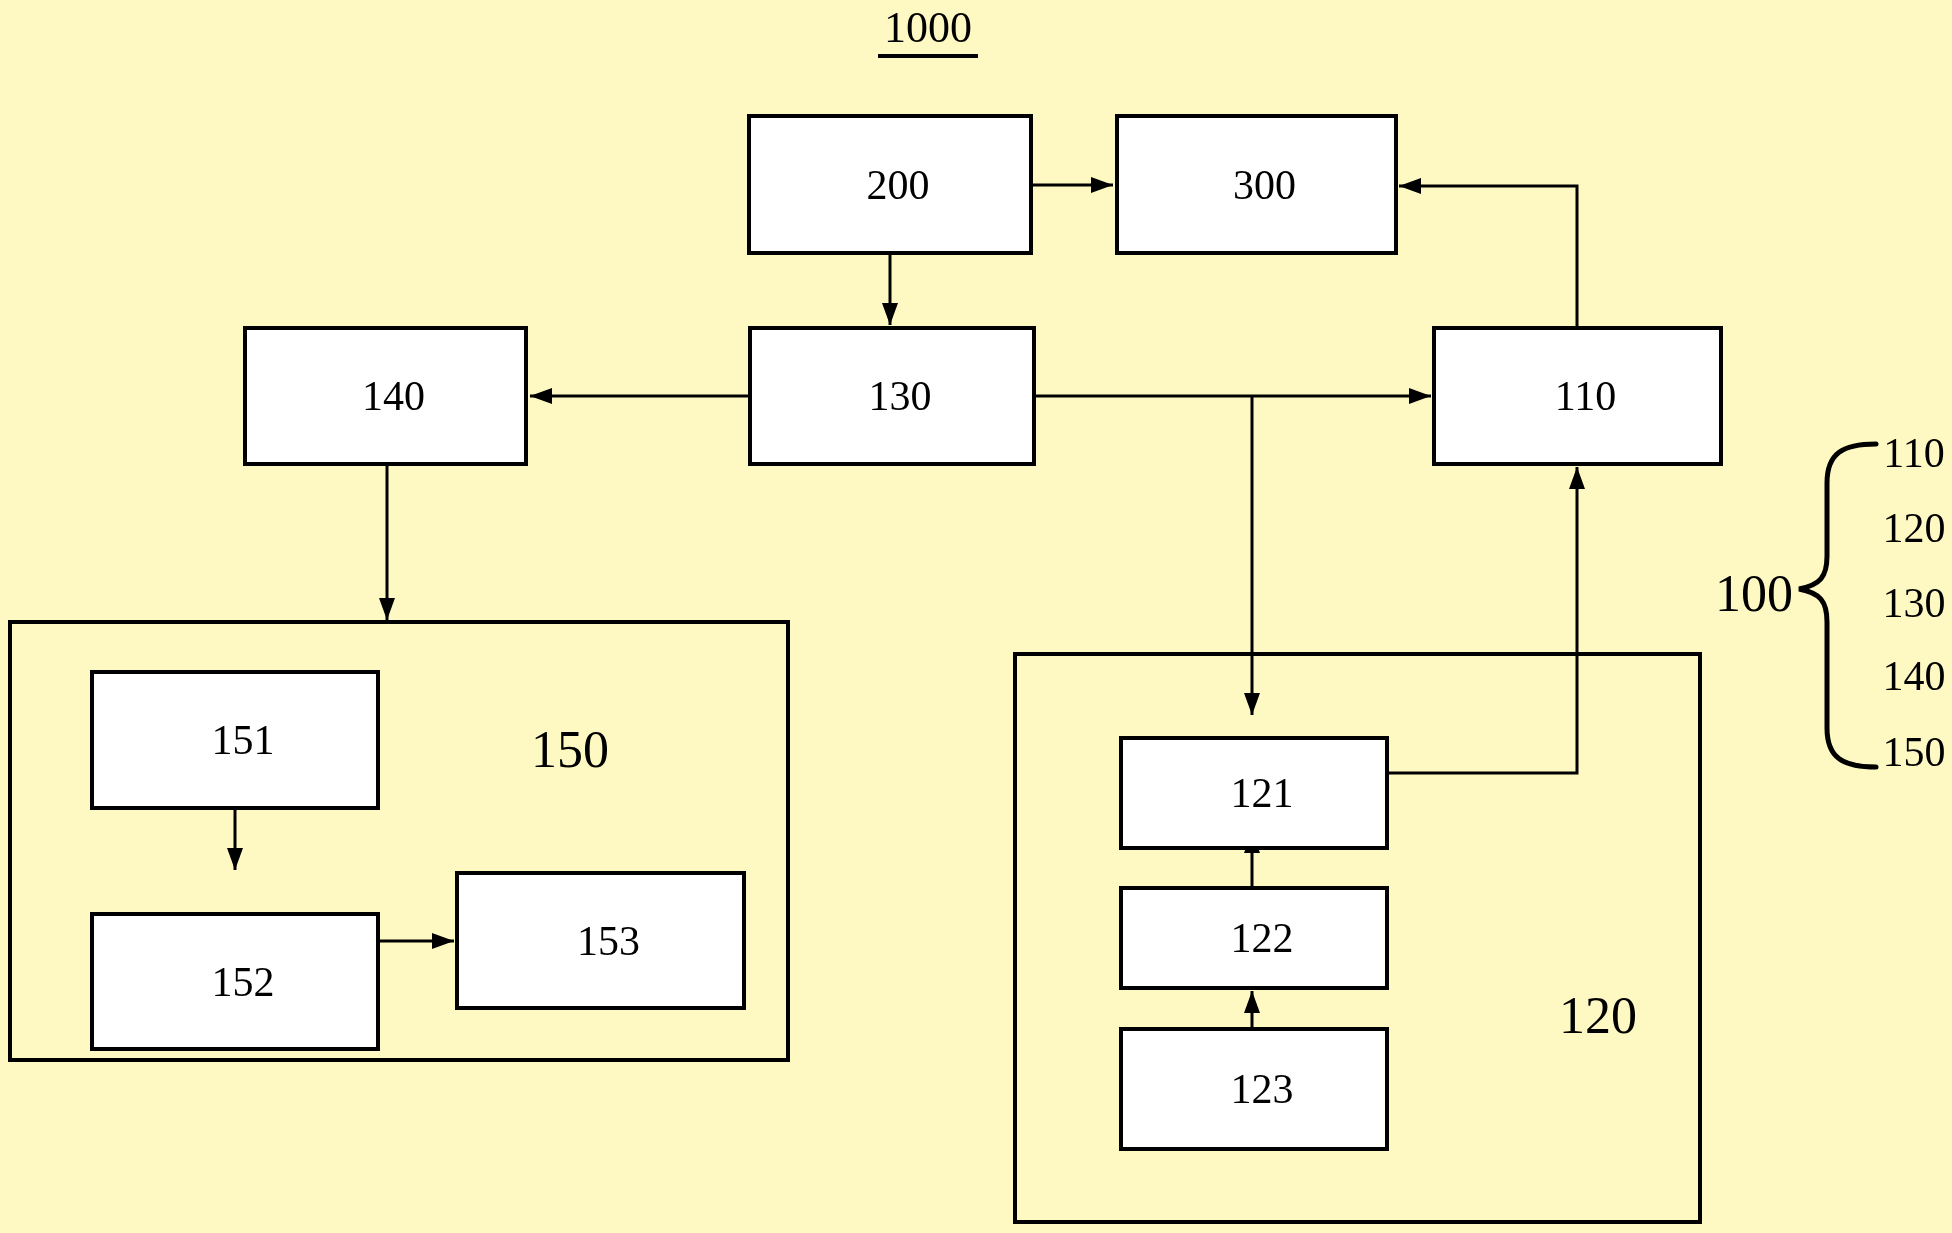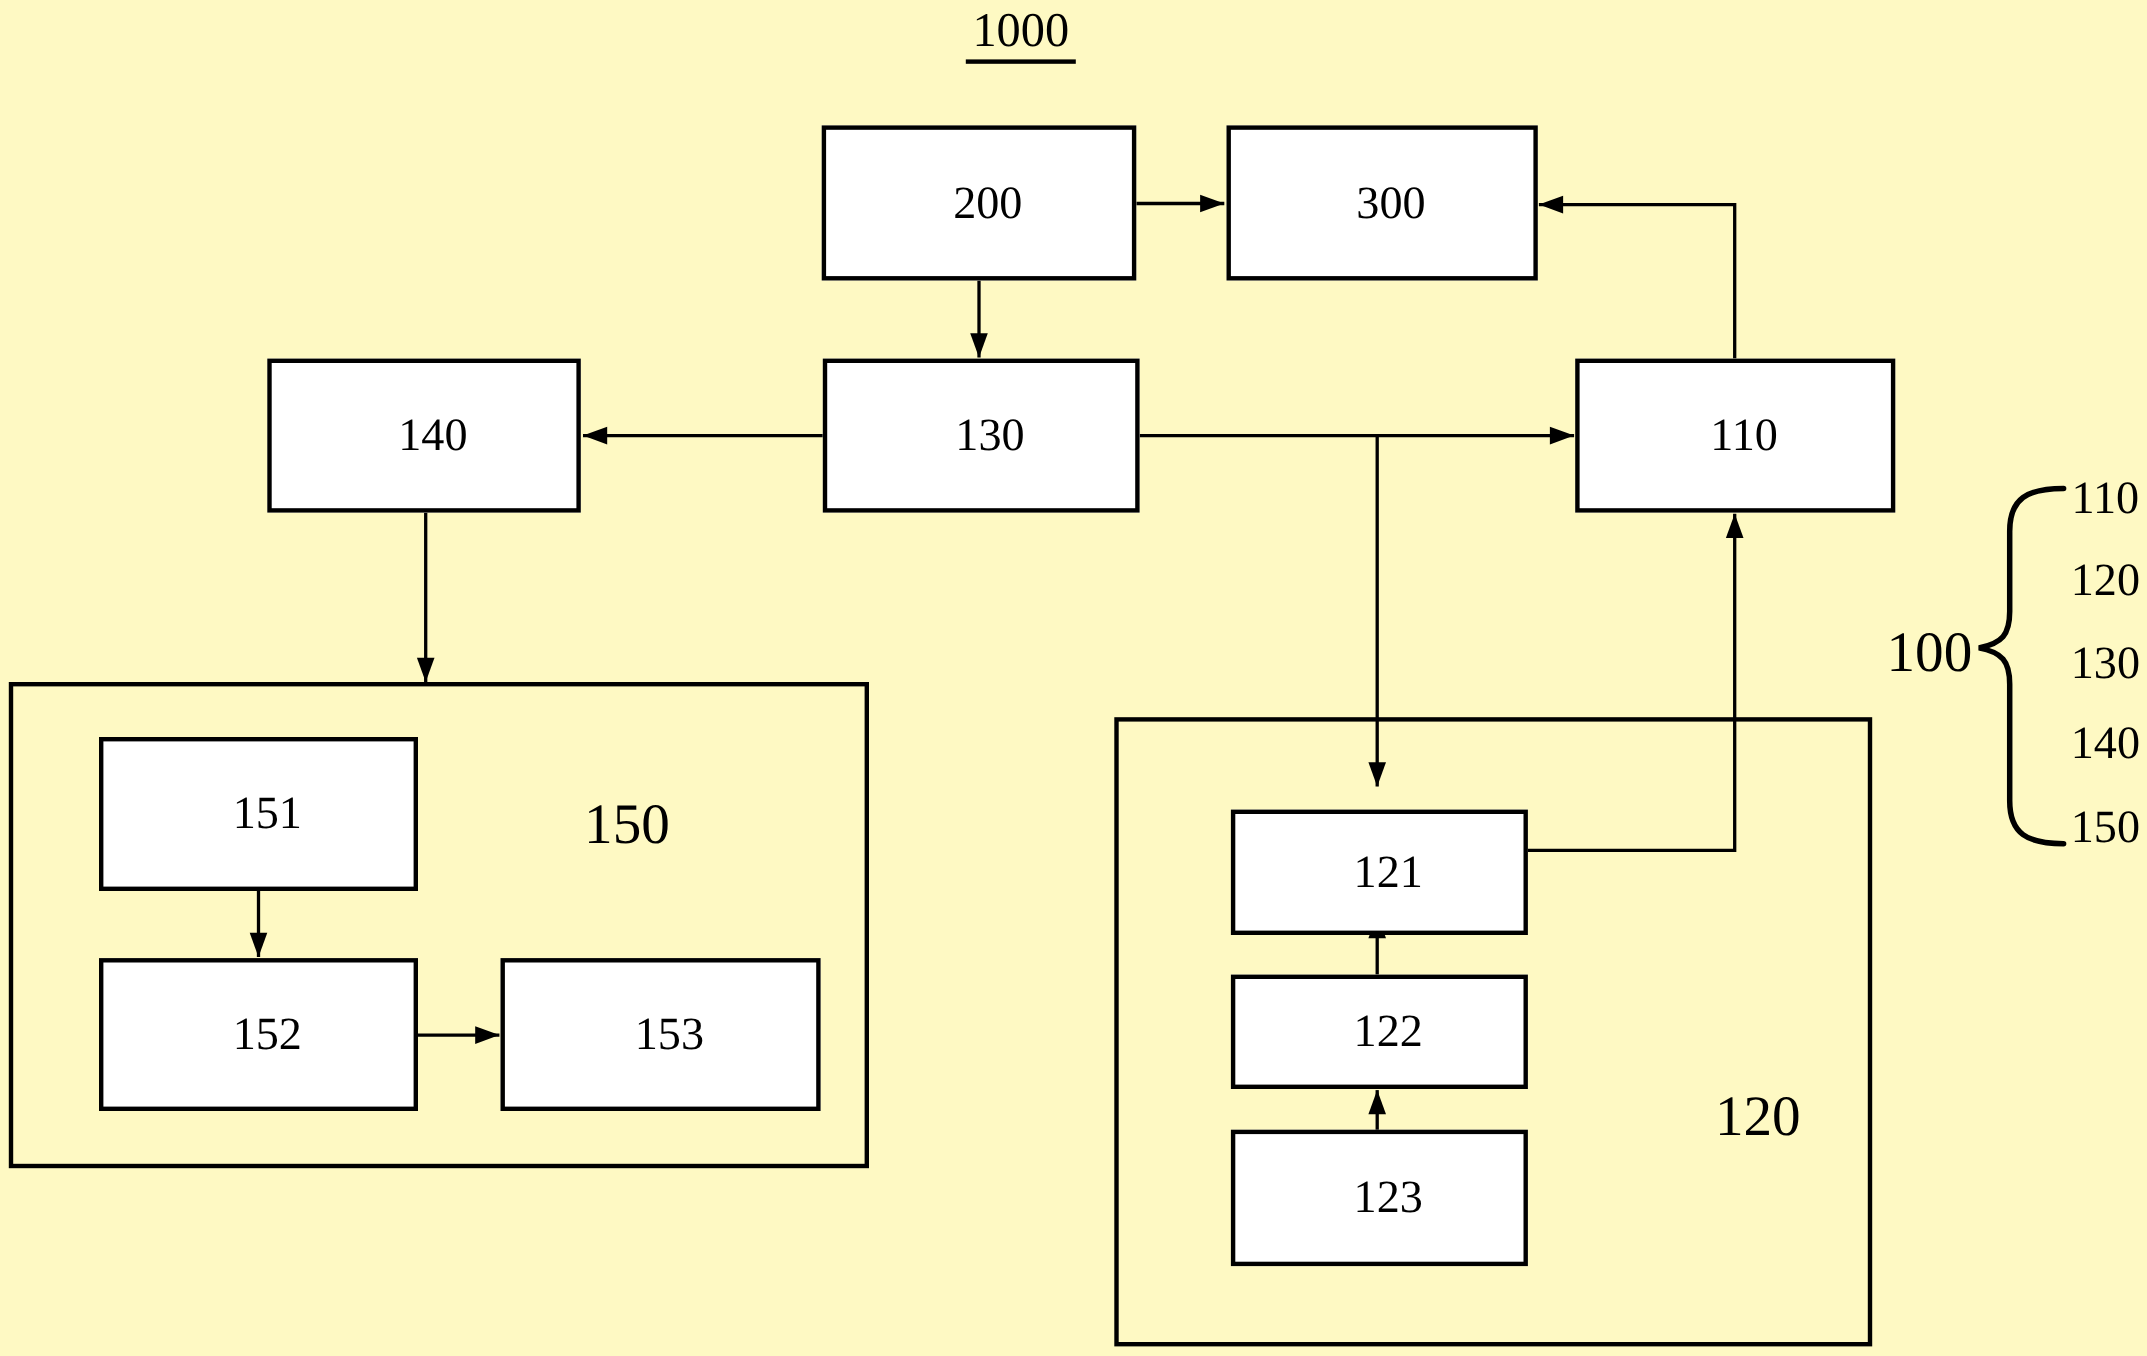--- a/index.html
+++ b/index.html
@@ -59,21 +59,21 @@
     padding: 0 6px 1px 6px;
   }
   
   .b200 { left: 747px;  top: 114px;  width: 286px; height: 141px; }
   .b300 { left: 1115px; top: 114px;  width: 283px; height: 141px; }
   .b140 { left: 243px;  top: 326px;  width: 285px; height: 140px; }
   .b130 { left: 748px;  top: 326px;  width: 288px; height: 140px; }
   .b110 { left: 1432px; top: 326px;  width: 291px; height: 140px; }
   .c150 { left: 8px;    top: 620px;  width: 782px; height: 442px; }
   .b151 { left: 90px;   top: 670px;  width: 290px; height: 140px; }
-  .b152 { left: 90px;   top: 871px;  width: 290px; height: 139px; }
+  .b152 { left: 90px;   top: 912px;  width: 290px; height: 139px; }
   .b153 { left: 455px;  top: 871px;  width: 291px; height: 139px; }
   .c120 { left: 1013px; top: 652px;  width: 689px; height: 572px; }
   .b121 { left: 1119px; top: 716px;  width: 270px; height: 114px; margin-top: 20px; }
   .b122 { left: 1119px; top: 886px;  width: 270px; height: 104px; }
   .b123 { left: 1119px; top: 1027px; width: 270px; height: 124px; }
   .label-150 { left: 520px;  top: 720px; width: 100px; }
   .label-120 { left: 1548px; top: 986px; width: 100px; }
   .label-100 { left: 1706px; top: 564px; width: 96px;  }
   .legend-item {
     position: absolute;

